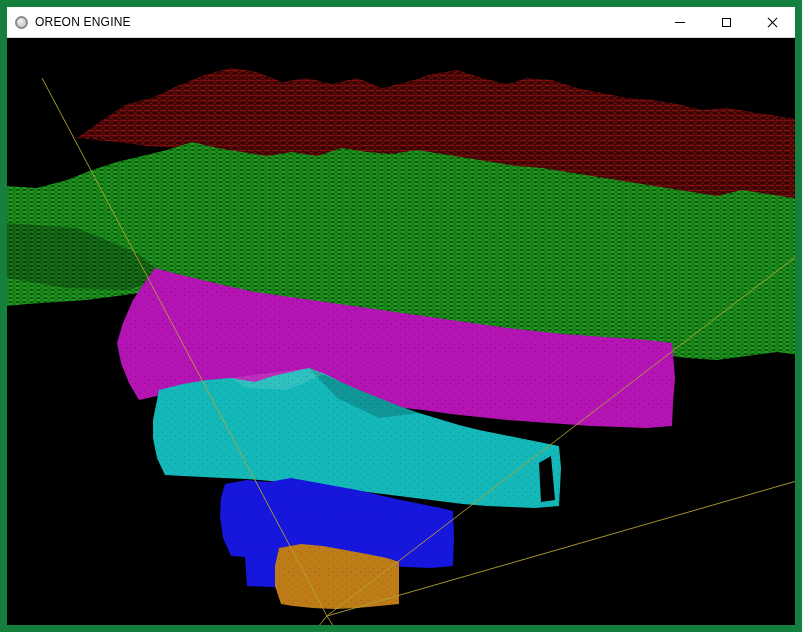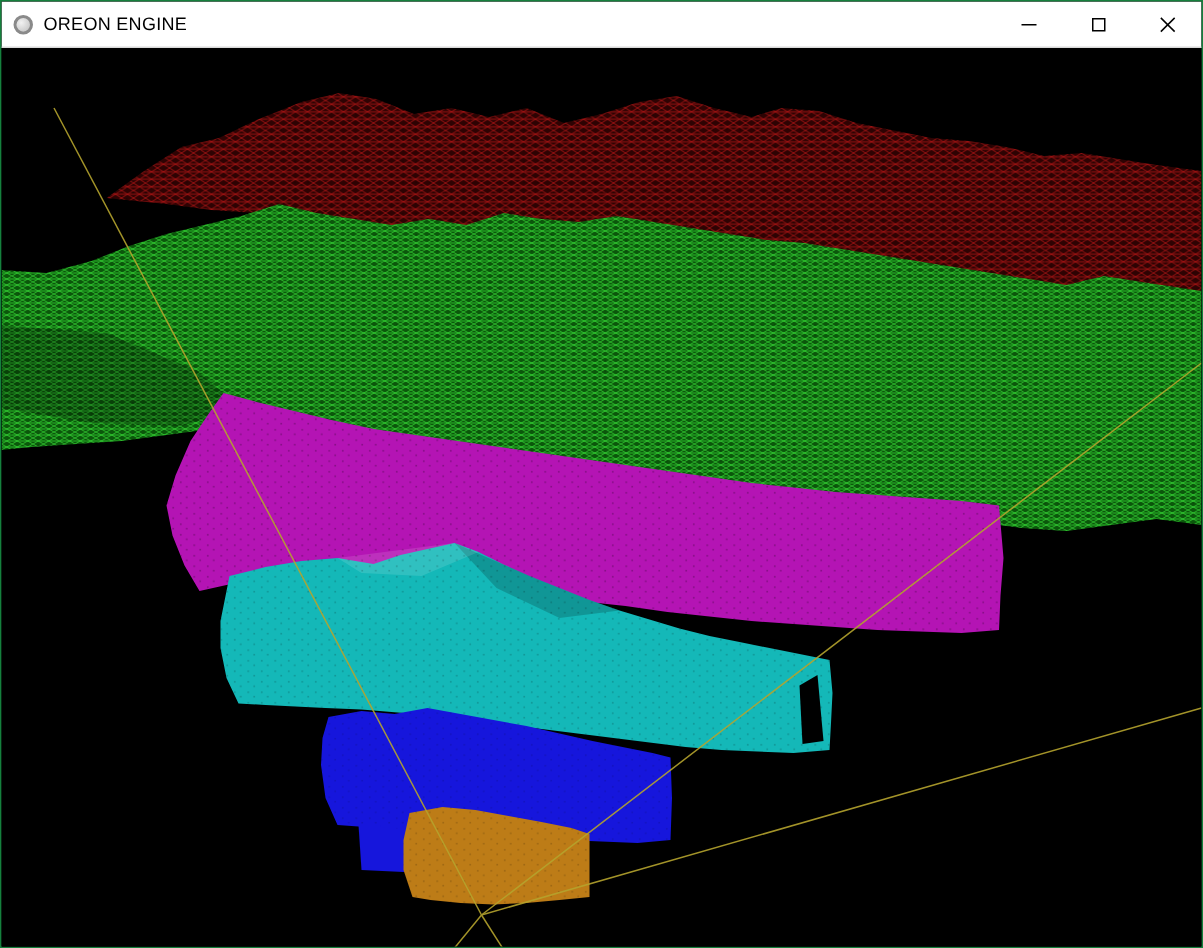--- a/index.html
+++ b/index.html
@@ -1,18 +1,18 @@
 <!DOCTYPE html>
 <html><head>
 <meta charset="utf-8">
 <style>
   html,body{margin:0;padding:0;background:#2b2b2b;font-family:"Liberation Sans",sans-serif;}
   .window{
     width:802px;height:632px;box-sizing:border-box;
-    border:1px solid #15803d;background:#000;
+    border:7px solid #15803d;background:#000;
     position:relative;overflow:hidden;
   }
   .titlebar{
     height:30px;background:#ffffff;display:flex;align-items:center;
     border-bottom:1px solid #d9d9d9;user-select:none;
   }
   .app-icon{
     width:13px;height:13px;border-radius:50%;
     border:2px solid #8a8a8a;box-sizing:border-box;
     margin:0 7px 0 8px;background:radial-gradient(circle at 35% 35%,#f2f2f2,#bdbdbd);

